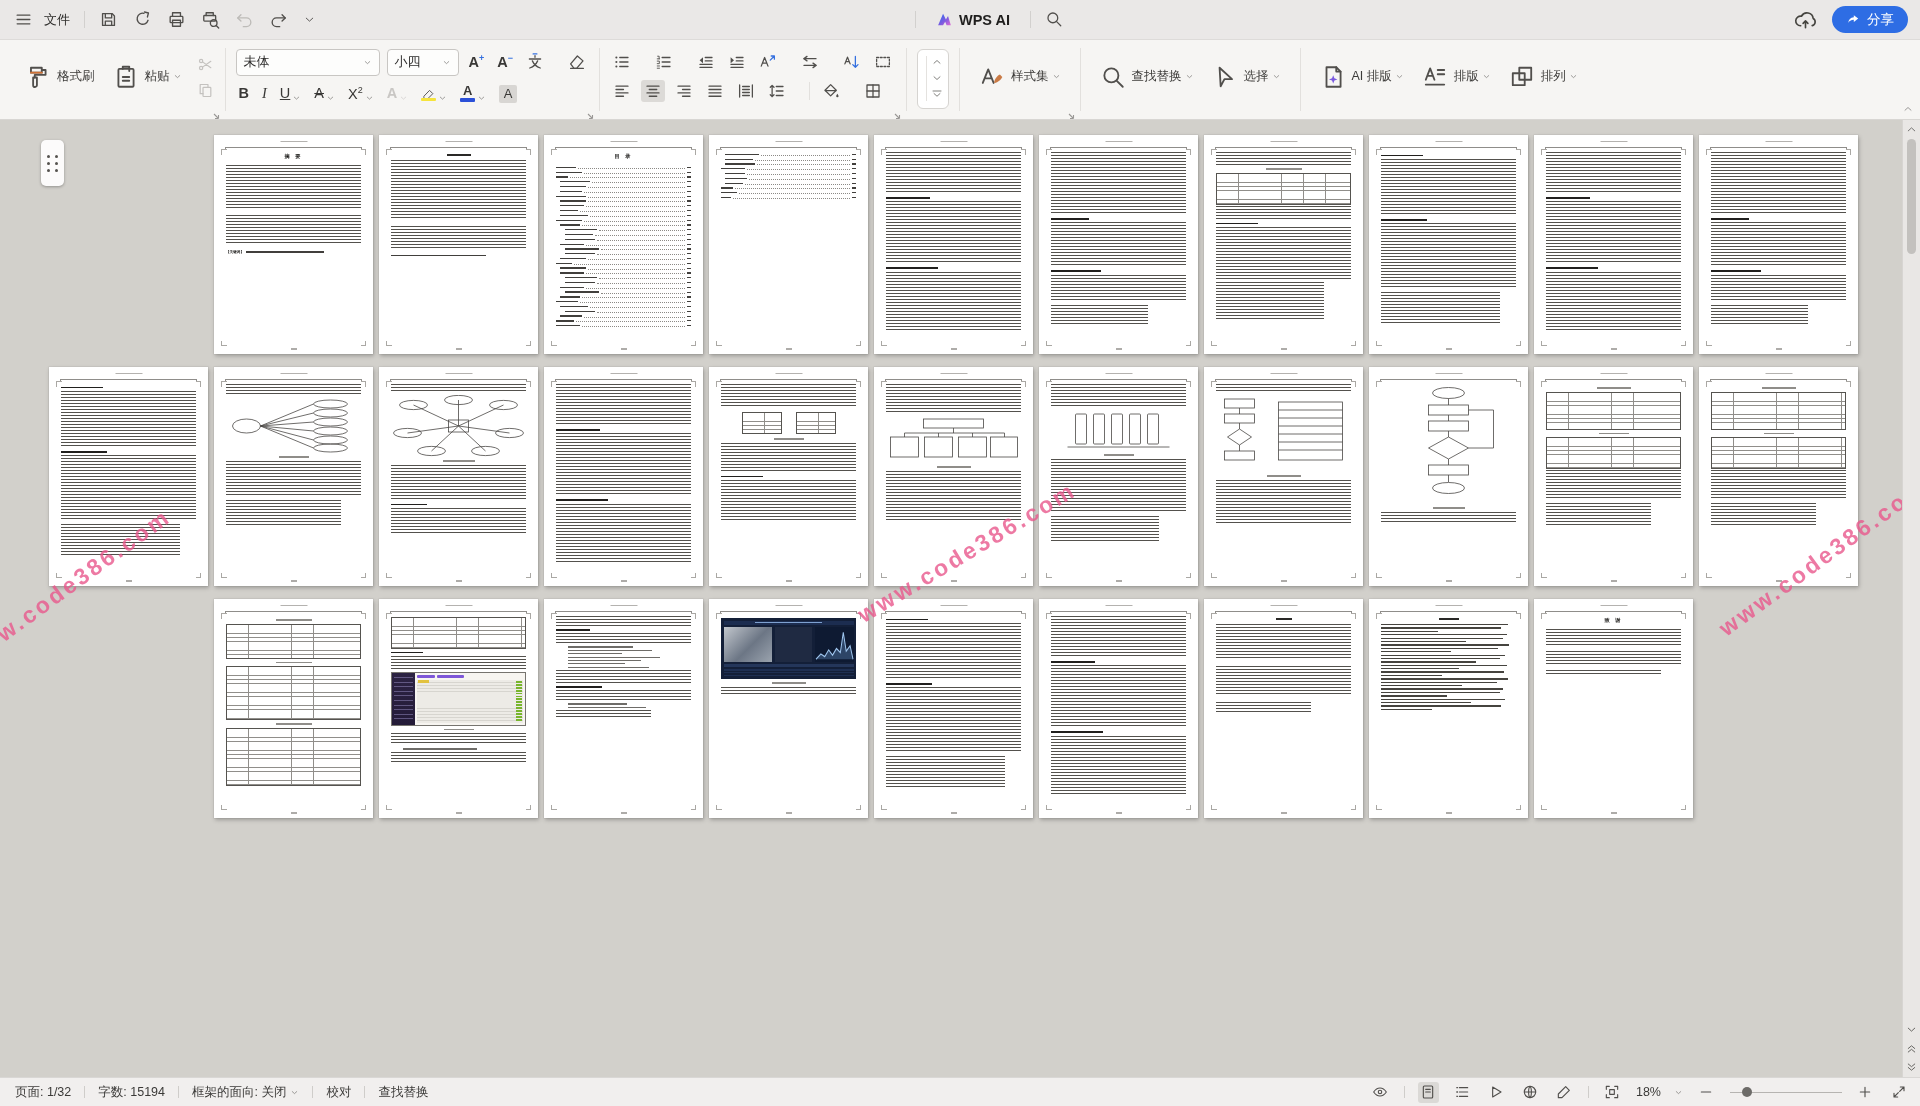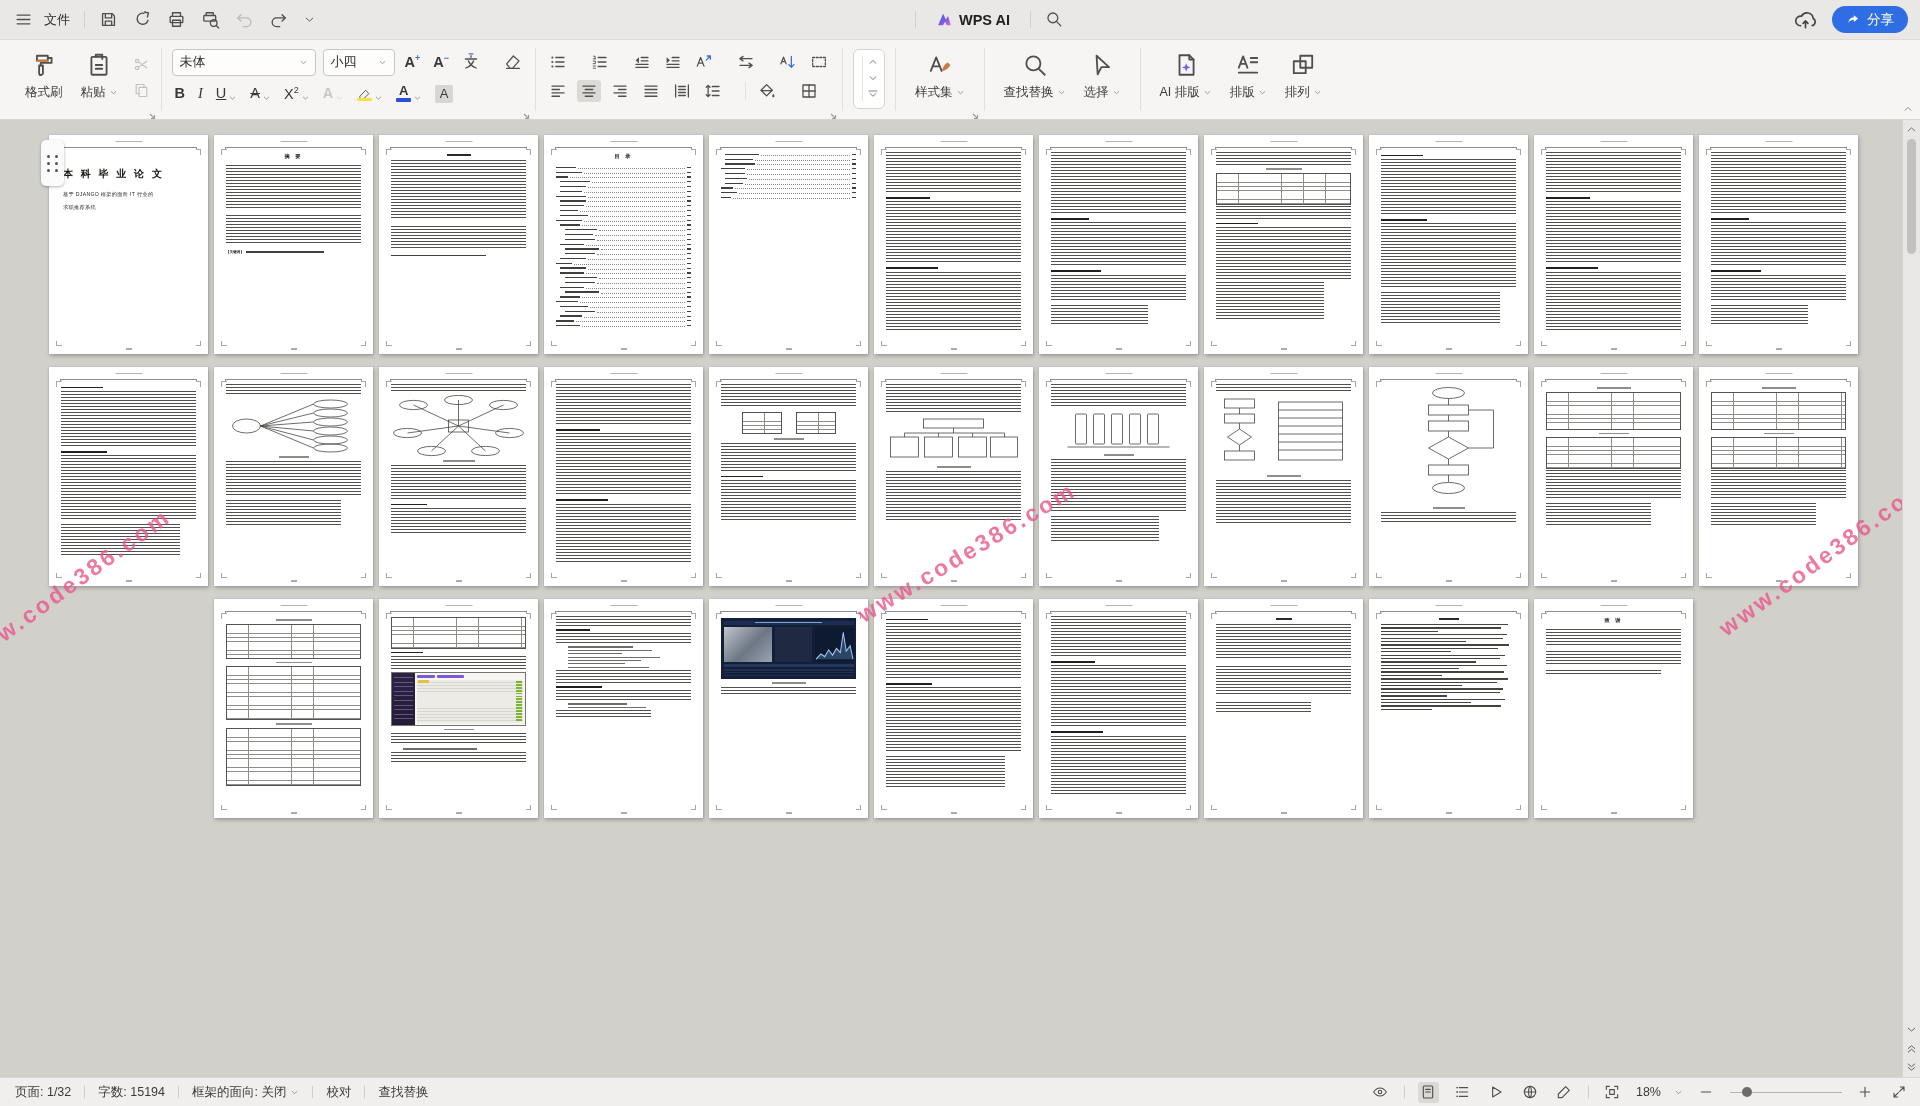--- a/index.html
+++ b/index.html
@@ -33,21 +33,21 @@
   .cloud svg{width:23px;height:23px;}
   .share-btn{display:flex;align-items:center;gap:6px;background:#2e6de4;color:#fff;
     border-radius:15px;height:27px;padding:0 14px;font-size:13.5px;cursor:pointer;}
   .share-btn svg{width:15px;height:15px;}
 
   
   .ribbon{position:absolute;top:40px;left:0;right:0;height:79px;background:#f6f5f3;
     border-bottom:1px solid #d8d6d3;display:flex;align-items:stretch;padding:0 8px;z-index:29;}
   .rgroup{position:relative;display:flex;align-items:center;padding:4px 8px 10px 8px;}
   .rdiv{width:1px;background:#e2e0dd;margin:8px 2px;}
-  .bigbtn{display:flex;flex-direction:column;align-items:center;justify-content:center;
+  .bigbtn{display:flex;align-items:center;justify-content:center;
     gap:6px;padding:2px 9px;border-radius:4px;cursor:pointer;}
   .bigbtn .bi{width:26px;height:26px;color:#514f4c;display:flex;}
   .bigbtn .bi svg{width:26px;height:26px;}
   .blabel{font-size:12.5px;color:#3c3b39;display:flex;align-items:center;gap:3px;white-space:nowrap;}
   .car{display:inline-flex;width:9px;height:9px;color:#6b6a67;}
   .car svg{width:9px;height:9px;}
   .minicol{display:flex;flex-direction:column;gap:8px;margin-left:6px;padding-top:2px;}
   .mini{width:18px;height:18px;color:#514f4c;cursor:pointer;display:flex;}
   .mini svg{width:17px;height:17px;}
   .mini.disabled{color:#c4c2bf;}
@@ -814,39 +814,20 @@
 
   <div class="canvas" id="canvas">
     <div class="handle">
       <i></i>
         <i></i>
         <i></i>
         <i></i>
         <i></i>
         <i></i>
     </div>
-  <div class="page" style="left: 49px; top: 16px;">
-        <span class="ph-t"></span>
-        <div class="ph-l">
-          <i class="l"></i>
-          <i class="r"></i>
-        </div>
-        <span class="pcm tl2"></span>
-        <span class="pcm tr2"></span>
-        <span class="pcm bl2"></span>
-        <span class="pcm br2"></span>
-        <span class="pf"></span>
-        <div class="pc">
-          <div style="margin-top:15px">
-            <div class="p1t">本 科 毕 业 论 文</div>
-            <div class="p1s">基于 DJANGO 框架的面向 IT 行业的</div>
-            <div class="p1s">求职推荐系统</div>
-          </div>
-        </div>
-      </div>
       <div class="page" style="left: 214px; top: 16px;">
         <span class="ph-t"></span>
         <div class="ph-l">
           <i class="l"></i>
           <i class="r"></i>
         </div>
         <span class="pcm tl2"></span>
         <span class="pcm tr2"></span>
         <span class="pcm bl2"></span>
         <span class="pcm br2"></span>

